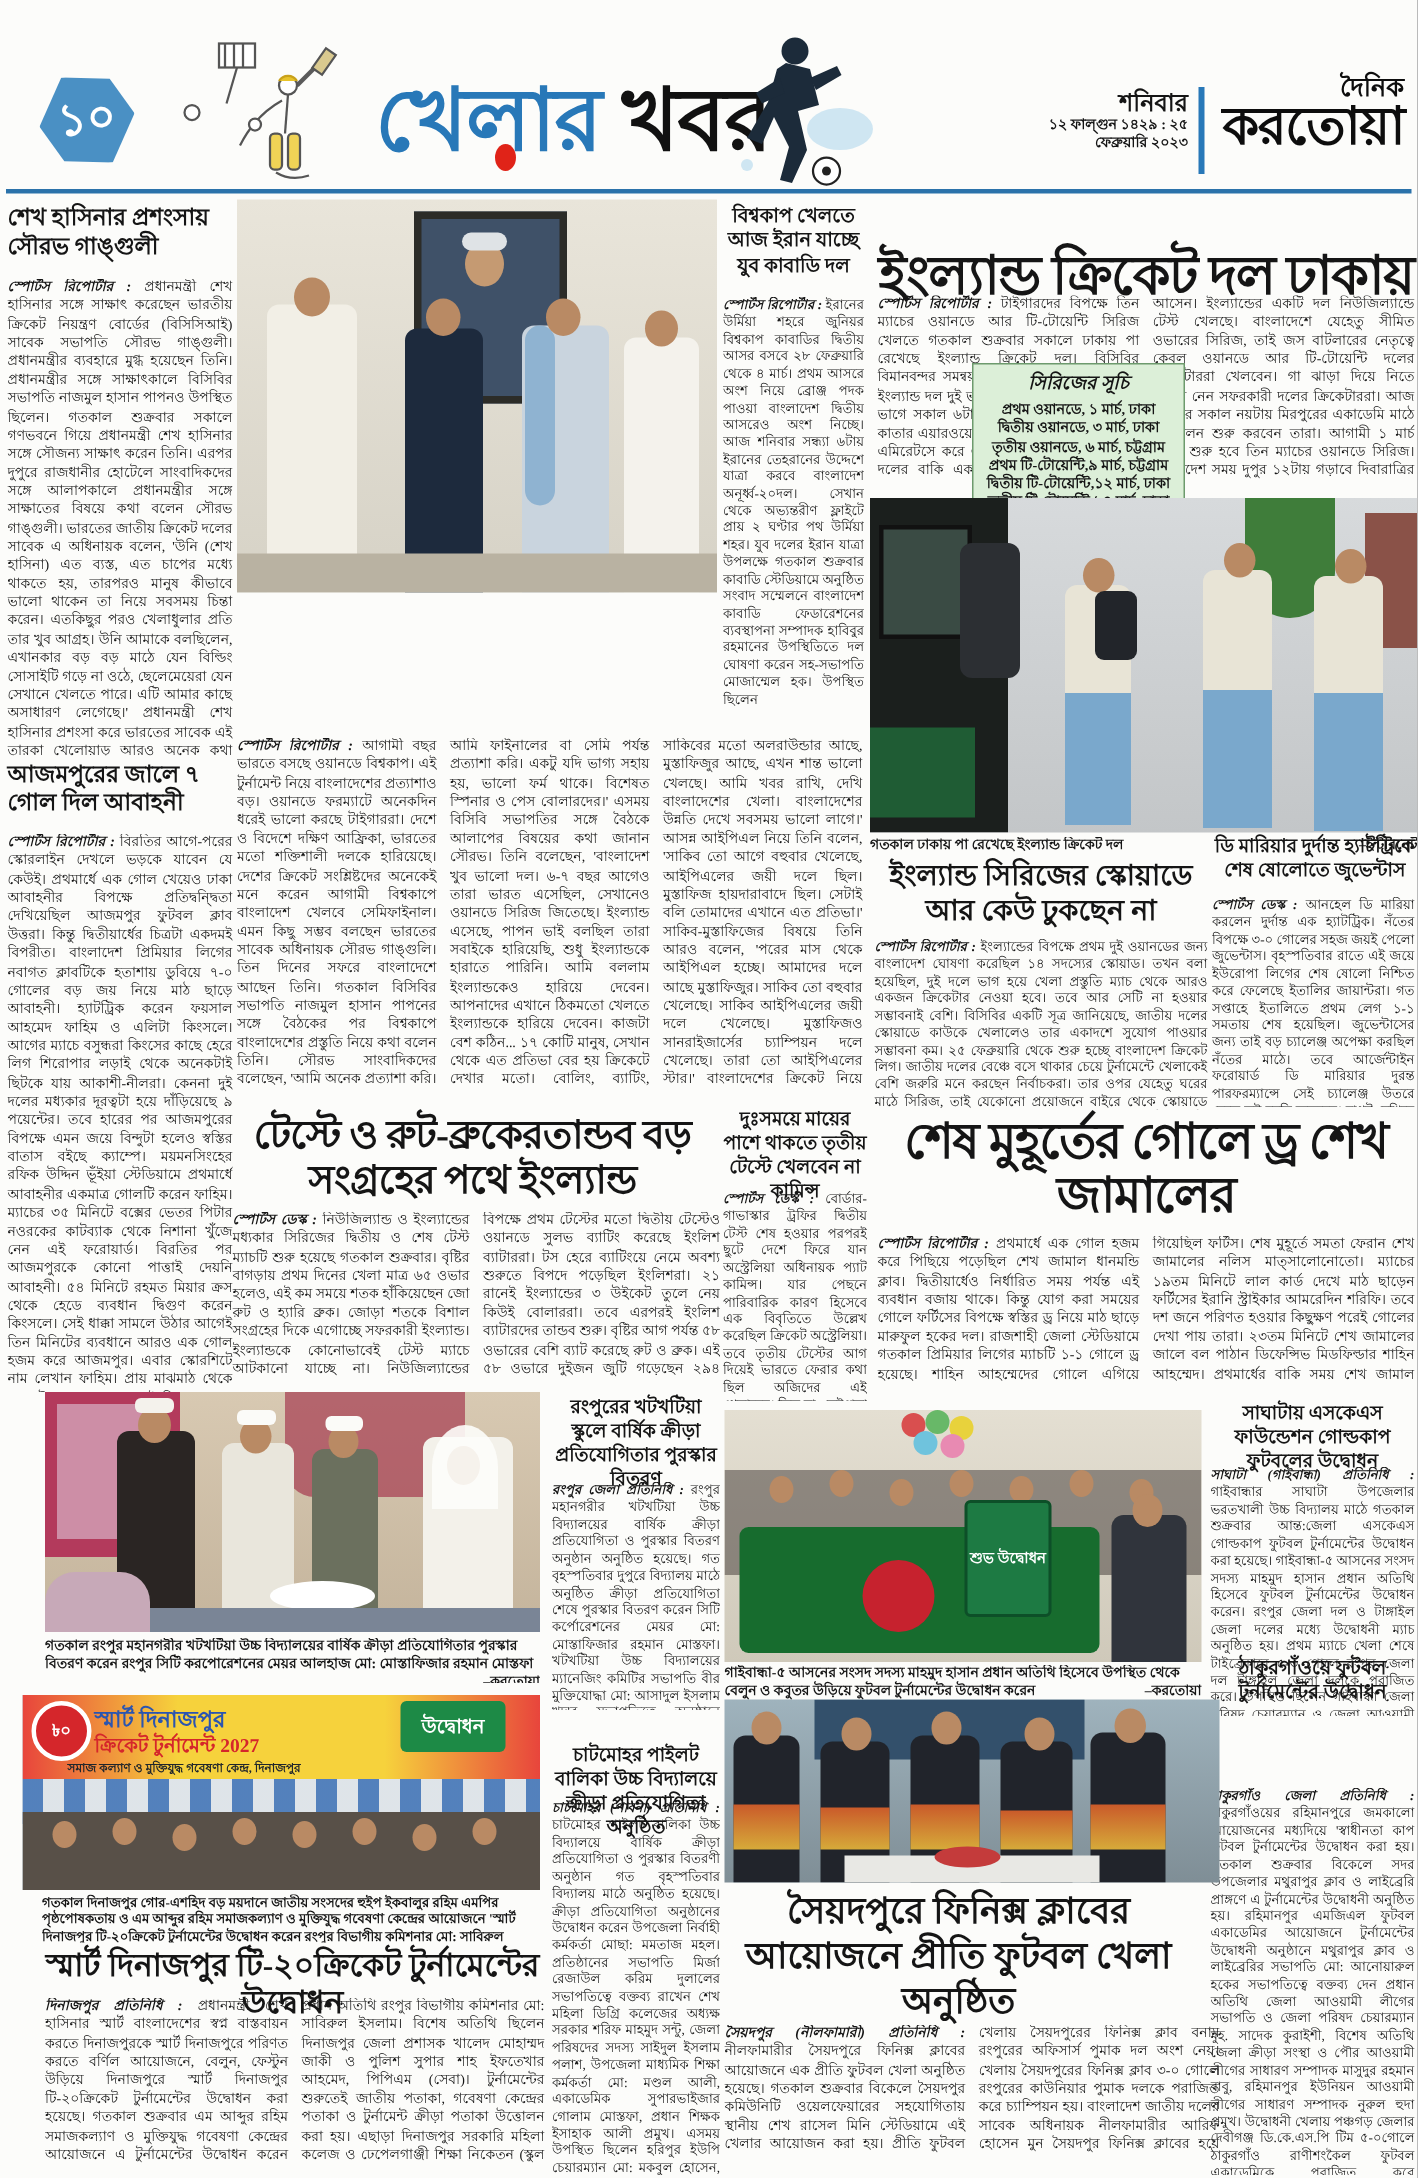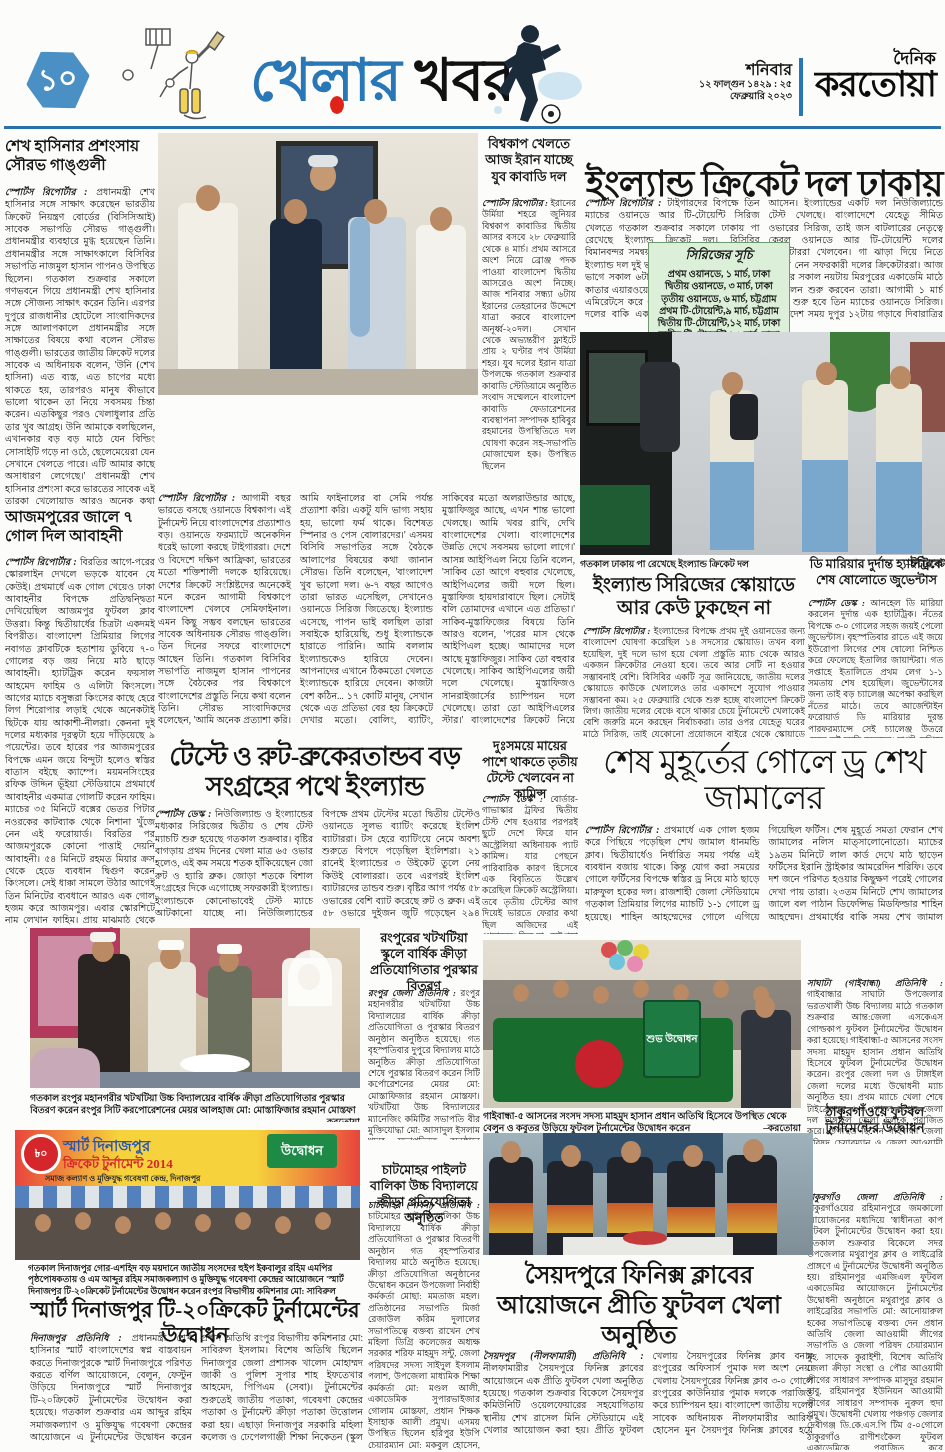--- a/index.html
+++ b/index.html
@@ -23,21 +23,21 @@
   .paperlogo .p2{font-size:35px;font-weight:bold;letter-spacing:-1px;}
   .mastrule{position:absolute;left:4px;right:4px;top:126px;height:3px;background:#2b72aa;}
   
   .h-small{font-weight:bold;font-size:15.5px;line-height:1.22;}
   .h-col{font-weight:bold;font-size:13px;line-height:1.25;text-align:center;}
   .h-col2{font-weight:bold;font-size:12.5px;line-height:1.28;text-align:center;}
   .h-red{font-weight:bold;font-size:38px;line-height:1.12;color:#e8130c;text-align:center;letter-spacing:-1px;}
   .h-big{font-weight:bold;font-size:36px;line-height:1.05;text-align:center;letter-spacing:-1px;}
   .h-med{font-weight:bold;font-size:19px;line-height:1.2;text-align:center;}
   .h-med2{font-weight:bold;font-size:26px;line-height:1.15;text-align:center;letter-spacing:-0.5px;}
-  .h-jamal{font-weight:normal;font-size:33px;line-height:1.1;text-align:center;letter-spacing:-1px;}
+  .h-jamal{font-weight:bold;font-size:33px;line-height:1.1;text-align:center;letter-spacing:-1px;}
   .h-bot{font-weight:bold;font-size:21px;line-height:1.2;text-align:center;}
   .h-bot2{font-weight:bold;font-size:24px;line-height:1.25;text-align:center;}
   
   .bt{font-size:9.3px;line-height:1.33;text-align:justify;overflow:hidden;}
   .bt-s{font-size:8.8px;line-height:1.3;text-align:justify;overflow:hidden;}
   .byline{font-weight:bold;font-style:italic;}
   .cols2{column-count:2;column-gap:9px;}
   .cols3{column-count:3;column-gap:9px;}
   
   .cap{font-size:9.3px;font-weight:bold;line-height:1.3;overflow:hidden;}
@@ -279,36 +279,37 @@
         <span>শুভ উদ্বোধন</span>
       </div>
     <div class="fig" style="left:258px;top:70px;width:50px;height:98px;background:#30343c;"></div>
     <div class="head" style="left:272px;top:56px;width:20px;height:22px;"></div>
   </div>
   <div class="abs cap" style="left:483px;top:1110px;width:318px;height:28px;">
     <span>গাইবান্ধা-৫ আসনের সংসদ সদস্য মাহমুদ হাসান প্রধান অতিথি হিসেবে উপস্থিত থেকে বেলুন ও কবুতর উড়িয়ে ফুটবল টুর্নামেন্টের উদ্বোধন করেন</span>
     <span class="credit">–করতোয়া</span>
   </div>
 
+  <div class="abs h-col2" style="left:807px;top:934px;width:136px;">সাঘাটায় এসকেএস ফাউন্ডেশন গোল্ডকাপ ফুটবলের উদ্বোধন</div>
   <div class="abs bt-s" style="left:807px;top:978px;width:136px;height:166px;">
     <span class="byline">সাঘাটা (গাইবান্ধা) প্রতিনিধি :</span>
     <span>গাইবান্ধার সাঘাটা উপজেলার ভরতখালী উচ্চ বিদ্যালয় মাঠে গতকাল শুক্রবার আন্ত:জেলা এসকেএস গোল্ডকাপ ফুটবল টুর্নামেন্টের উদ্বোধন করা হয়েছে। গাইবান্ধা-৫ আসনের সংসদ সদস্য মাহমুদ হাসান প্রধান অতিথি হিসেবে ফুটবল টুর্নামেন্টের উদ্বোধন করেন। রংপুর জেলা দল ও টাঙ্গাইল জেলা দলের মধ্যে উদ্বোধনী ম্যাচ অনুষ্ঠিত হয়। প্রথম ম্যাচে খেলা শেষে টাইব্রেকারে ৫-৩ গোলে রংপুর জেলা দল টাঙ্গাইল জেলা দলকে পরাজিত করে। উপস্থিত ছিলেন গাইবান্ধা জেলা পরিষদ চেয়ারম্যান ও জেলা আওয়ামী লীগের সভাপতি আবু বকর সিদ্দিক, অতিরিক্ত জেলা প্রশাসক (সার্বিক) সুশান্ত কুমার মাহাতো, জেলা পুলিশ সুপার কামাল হোসেন, গাইবান্ধা স্থানীয় সরকার উপ-পরিচালক শরিফুল ইসলাম, টুর্নামেন্টের প্রধান পৃষ্ঠপোষক ও এসকেএস ফাউন্ডেশন নির্বাহী প্রধান রাসেল আহম্মেদ লিটন, ফুলছড়ি উপজেলা নির্বাহী কর্মকর্তা আনিসুর রহমান প্রমুখ।</span>
   </div>
 
   <div class="abs h-col" style="left:807px;top:1104px;width:136px;">ঠাকুরগাঁওয়ে ফুটবল টুর্নামেন্টের উদ্বোধন</div>
   <div class="abs bt-s" style="left:807px;top:1192px;width:136px;height:258px;">
     <span class="byline">ঠাকুরগাঁও জেলা প্রতিনিধি :</span>
     <span>ঠাকুরগাঁওয়ের রহিমানপুরে জমকালো আয়োজনের মধ্যদিয়ে 'স্বাধীনতা কাপ ফুটবল টুর্নামেন্টের উদ্বোধন করা হয়। গতকাল শুক্রবার বিকেলে সদর উপজেলার মথুরাপুর ক্লাব ও লাইব্রেরি প্রাঙ্গণে এ টুর্নামেন্টের উদ্বোধনী অনুষ্ঠিত হয়। রহিমানপুর এমজিএল ফুটবল একাডেমির আয়োজনে টুর্নামেন্টের উদ্বোধনী অনুষ্ঠানে মথুরাপুর ক্লাব ও লাইব্রেরির সভাপতি মো: আনোয়ারুল হকের সভাপতিত্বে বক্তব্য দেন প্রধান অতিথি জেলা আওয়ামী লীগের সভাপতি ও জেলা পরিষদ চেয়ারম্যান মুহ. সাদেক কুরাইশী, বিশেষ অতিথি জেলা ক্রীড়া সংস্থা ও পৌর আওয়ামী লীগের সাধারণ সম্পাদক মাসুদুর রহমান বাবু, রহিমানপুর ইউনিয়ন আওয়ামী লীগের সাধারণ সম্পাদক নুরুল হুদা প্রমুখ। উদ্বোধনী খেলায় পঞ্চগড় জেলার দেবীগঞ্জ ডি.কে.এস.পি টিম ৫-০গোলে ঠাকুরগাঁও রাণীশংকৈল ফুটবল একাডেমিকে পরাজিত করে সেমিফাইনালে ওঠে। খেলা পরিচালনার দায়িত্ব পালন করেন হাসানুজ্জামান বিপুল। সহকারী পরিচালক ছিলেন মো: সাবুজ, জয়নাল আবেদীন ও মনিরুল হক। খেলা চলাকালীন দর্শক সমাগম ছিল চোখে পড়ার মত। বিশেষ করে মহিলা দর্শক সকলের নজর কাড়ে। ধারা বর্ণনা করেন বীরগঞ্জের ক্ষণজন্মা ধারাভাষ্যকার অহিদুল ইসলাম তপু।</span>
   </div>
 
   <div class="photo" style="left:15px;top:1130px;width:345px;height:130px;background:#b8c4cc;">
     <div class="ph-el" style="left:0;top:0;width:100%;height:56px;background:linear-gradient(90deg,#e8453c,#f6d23c 30%,#f6d23c 70%,#e8453c);"></div>
     <div class="ph-el" style="left:6px;top:4px;width:34px;height:34px;border-radius:50%;background:#d5262b;border:3px solid #fff;color:#fff;font-size:11px;font-weight:bold;display:flex;align-items:center;justify-content:center;">৳০</div>
     <div class="ph-el" style="left:48px;top:4px;font-size:15px;font-weight:bold;color:#2b55b0;">স্মার্ট দিনাজপুর</div>
-    <div class="ph-el" style="left:48px;top:24px;font-size:13px;font-weight:bold;color:#d5262b;">ক্রিকেট টুর্নামেন্ট 2014</div>
+    <div class="ph-el" style="left:48px;top:24px;font-size:13px;font-weight:bold;color:#d5262b;">ক্রিকেট টুর্নামেন্ট 2027</div>
     <div class="ph-el" style="left:252px;top:4px;width:70px;height:34px;background:#1d8a46;border-radius:4px;color:#fff;font-size:13px;font-weight:bold;display:flex;align-items:center;justify-content:center;">
         <span>উদ্বোধন</span>
       </div>
     <div class="ph-el" style="left:30px;top:42px;font-size:8px;font-weight:bold;color:#20262c;">সমাজ কল্যাণ ও মুক্তিযুদ্ধ গবেষণা কেন্দ্র, দিনাজপুর</div>
     <div class="ph-el" style="left:0;top:56px;width:100%;height:30px;background:repeating-linear-gradient(90deg,#3a70b8 0 14px,#e8ecf0 14px 28px);opacity:.8;"></div>
     <div class="ph-el" style="left:0;bottom:0;width:100%;height:52px;background:#585048;"></div>
     <div class="head" style="left:20px;bottom:28px;width:16px;height:18px;"></div>
       <div class="head" style="left:60px;bottom:30px;width:16px;height:18px;"></div>
       <div class="head" style="left:100px;bottom:26px;width:16px;height:18px;"></div>
       <div class="head" style="left:140px;bottom:30px;width:16px;height:18px;"></div>

